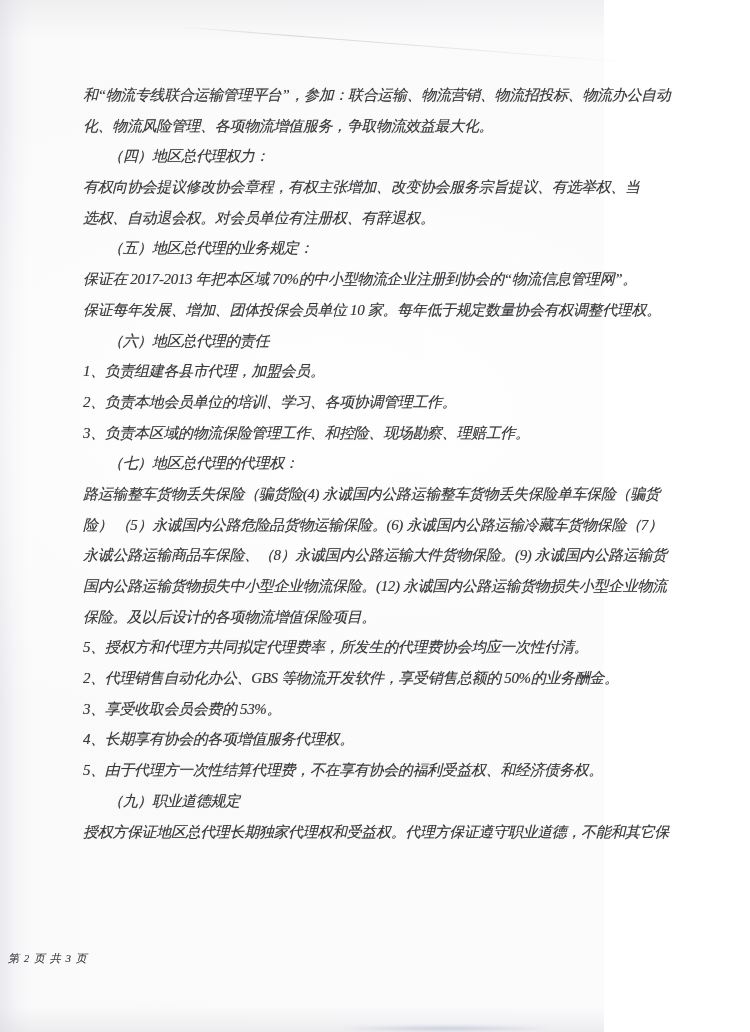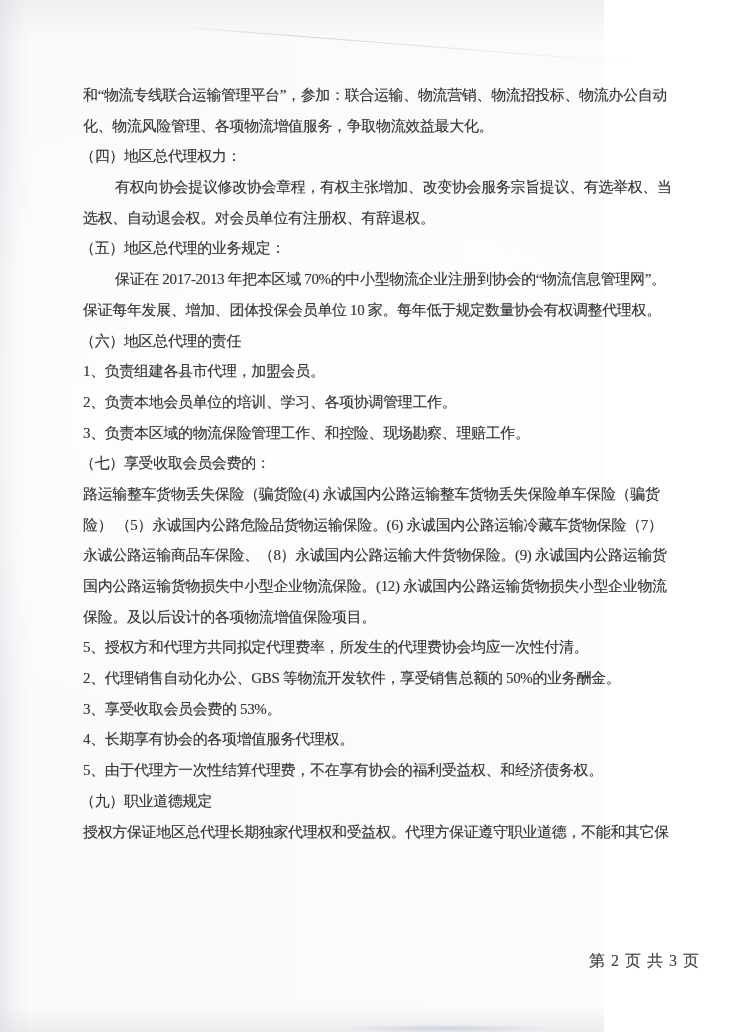--- a/index.html
+++ b/index.html
@@ -13,20 +13,21 @@
   #page {
     position: relative;
     width: 604px;
     height: 1032px;
     background:
       radial-gradient(ellipse 900px 500px at 55% 40%, rgba(255,255,255,0.9), rgba(255,255,255,0) 70%),
       linear-gradient(90deg, #e9e9ee 0px, #f4f4f7 14px, #fafafa 30px, #fbfbfc 720px, #f4f4f6 750px),
       #fafafa;
     font-family: "Liberation Serif", "DejaVu Serif", serif;
     color: #3a3a3c;
+    font-style: italic;
   }
   
   #page::before {
     content: "";
     position: absolute; left: 0; top: 0; right: 0; height: 40px;
     background: linear-gradient(180deg, rgba(210,210,216,0.28), rgba(255,255,255,0));
     pointer-events: none;
   }
   #page::after {
     content: "";
@@ -59,28 +60,28 @@
     position: relative;
     height: 30.7px;
     line-height: 30.7px;
     font-size: 15px;
     letter-spacing: -0.35px;
     white-space: pre;
     color: #3a3a3c;
     text-shadow: 0 0 0.7px rgba(70,70,75,0.55);
   }
   .t-body    { padding-left: 83px; }
-  .t-heading { padding-left: 80px; }
-  .t-indent  { padding-left: 115px; }
+  .t-heading { padding-left: 108px; }
+  .t-indent  { padding-left: 83px; }
   #footer {
     position: absolute;
-    left: 0; top: 951px;
+    left: 8px; top: 951px;
     width: 700px;
-    text-align: right;
-    font-size: 16px;
+    text-align: left;
+    font-size: 11px;
     letter-spacing: 1px;
     color: #47474a;
     text-shadow: 0 0 0.6px rgba(70,70,75,0.5);
   }
 </style>
 </head>
 <body>
 
 <div id="page">
 
@@ -92,21 +93,21 @@
     <div class="line t-heading">（四）地区总代理权力：</div>
     <div class="line t-indent">有权向协会提议修改协会章程，有权主张增加、改变协会服务宗旨提议、有选举权、当</div>
     <div class="line t-body">选权、自动退会权。对会员单位有注册权、有辞退权。</div>
     <div class="line t-heading">（五）地区总代理的业务规定：</div>
     <div class="line t-indent">保证在 2017-2013 年把本区域 70%的中小型物流企业注册到协会的“物流信息管理网”。</div>
     <div class="line t-body">保证每年发展、增加、团体投保会员单位 10 家。每年低于规定数量协会有权调整代理权。</div>
     <div class="line t-heading">（六）地区总代理的责任</div>
     <div class="line t-body">1、负责组建各县市代理，加盟会员。</div>
     <div class="line t-body">2、负责本地会员单位的培训、学习、各项协调管理工作。</div>
     <div class="line t-body">3、负责本区域的物流保险管理工作、和控险、现场勘察、理赔工作。</div>
-    <div class="line t-heading">（七）享受收取会员会费的：</div>
+    <div class="line t-heading">（七）地区总代理的代理权：</div>
     <div class="line t-body">路运输整车货物丢失保险（骗货险(4) 永诚国内公路运输整车货物丢失保险单车保险（骗货</div>
     <div class="line t-body">险） （5）永诚国内公路危险品货物运输保险。(6) 永诚国内公路运输冷藏车货物保险（7）</div>
     <div class="line t-body">永诚公路运输商品车保险、（8）永诚国内公路运输大件货物保险。(9) 永诚国内公路运输货</div>
     <div class="line t-body">国内公路运输货物损失中小型企业物流保险。(12) 永诚国内公路运输货物损失小型企业物流</div>
     <div class="line t-body">保险。及以后设计的各项物流增值保险项目。</div>
     <div class="line t-body">5、授权方和代理方共同拟定代理费率，所发生的代理费协会均应一次性付清。</div>
     <div class="line t-body">2、代理销售自动化办公、GBS 等物流开发软件，享受销售总额的 50%的业务酬金。</div>
     <div class="line t-body">3、享受收取会员会费的 53%。</div>
     <div class="line t-body">4、长期享有协会的各项增值服务代理权。</div>
     <div class="line t-body">5、由于代理方一次性结算代理费，不在享有协会的福利受益权、和经济债务权。</div>

